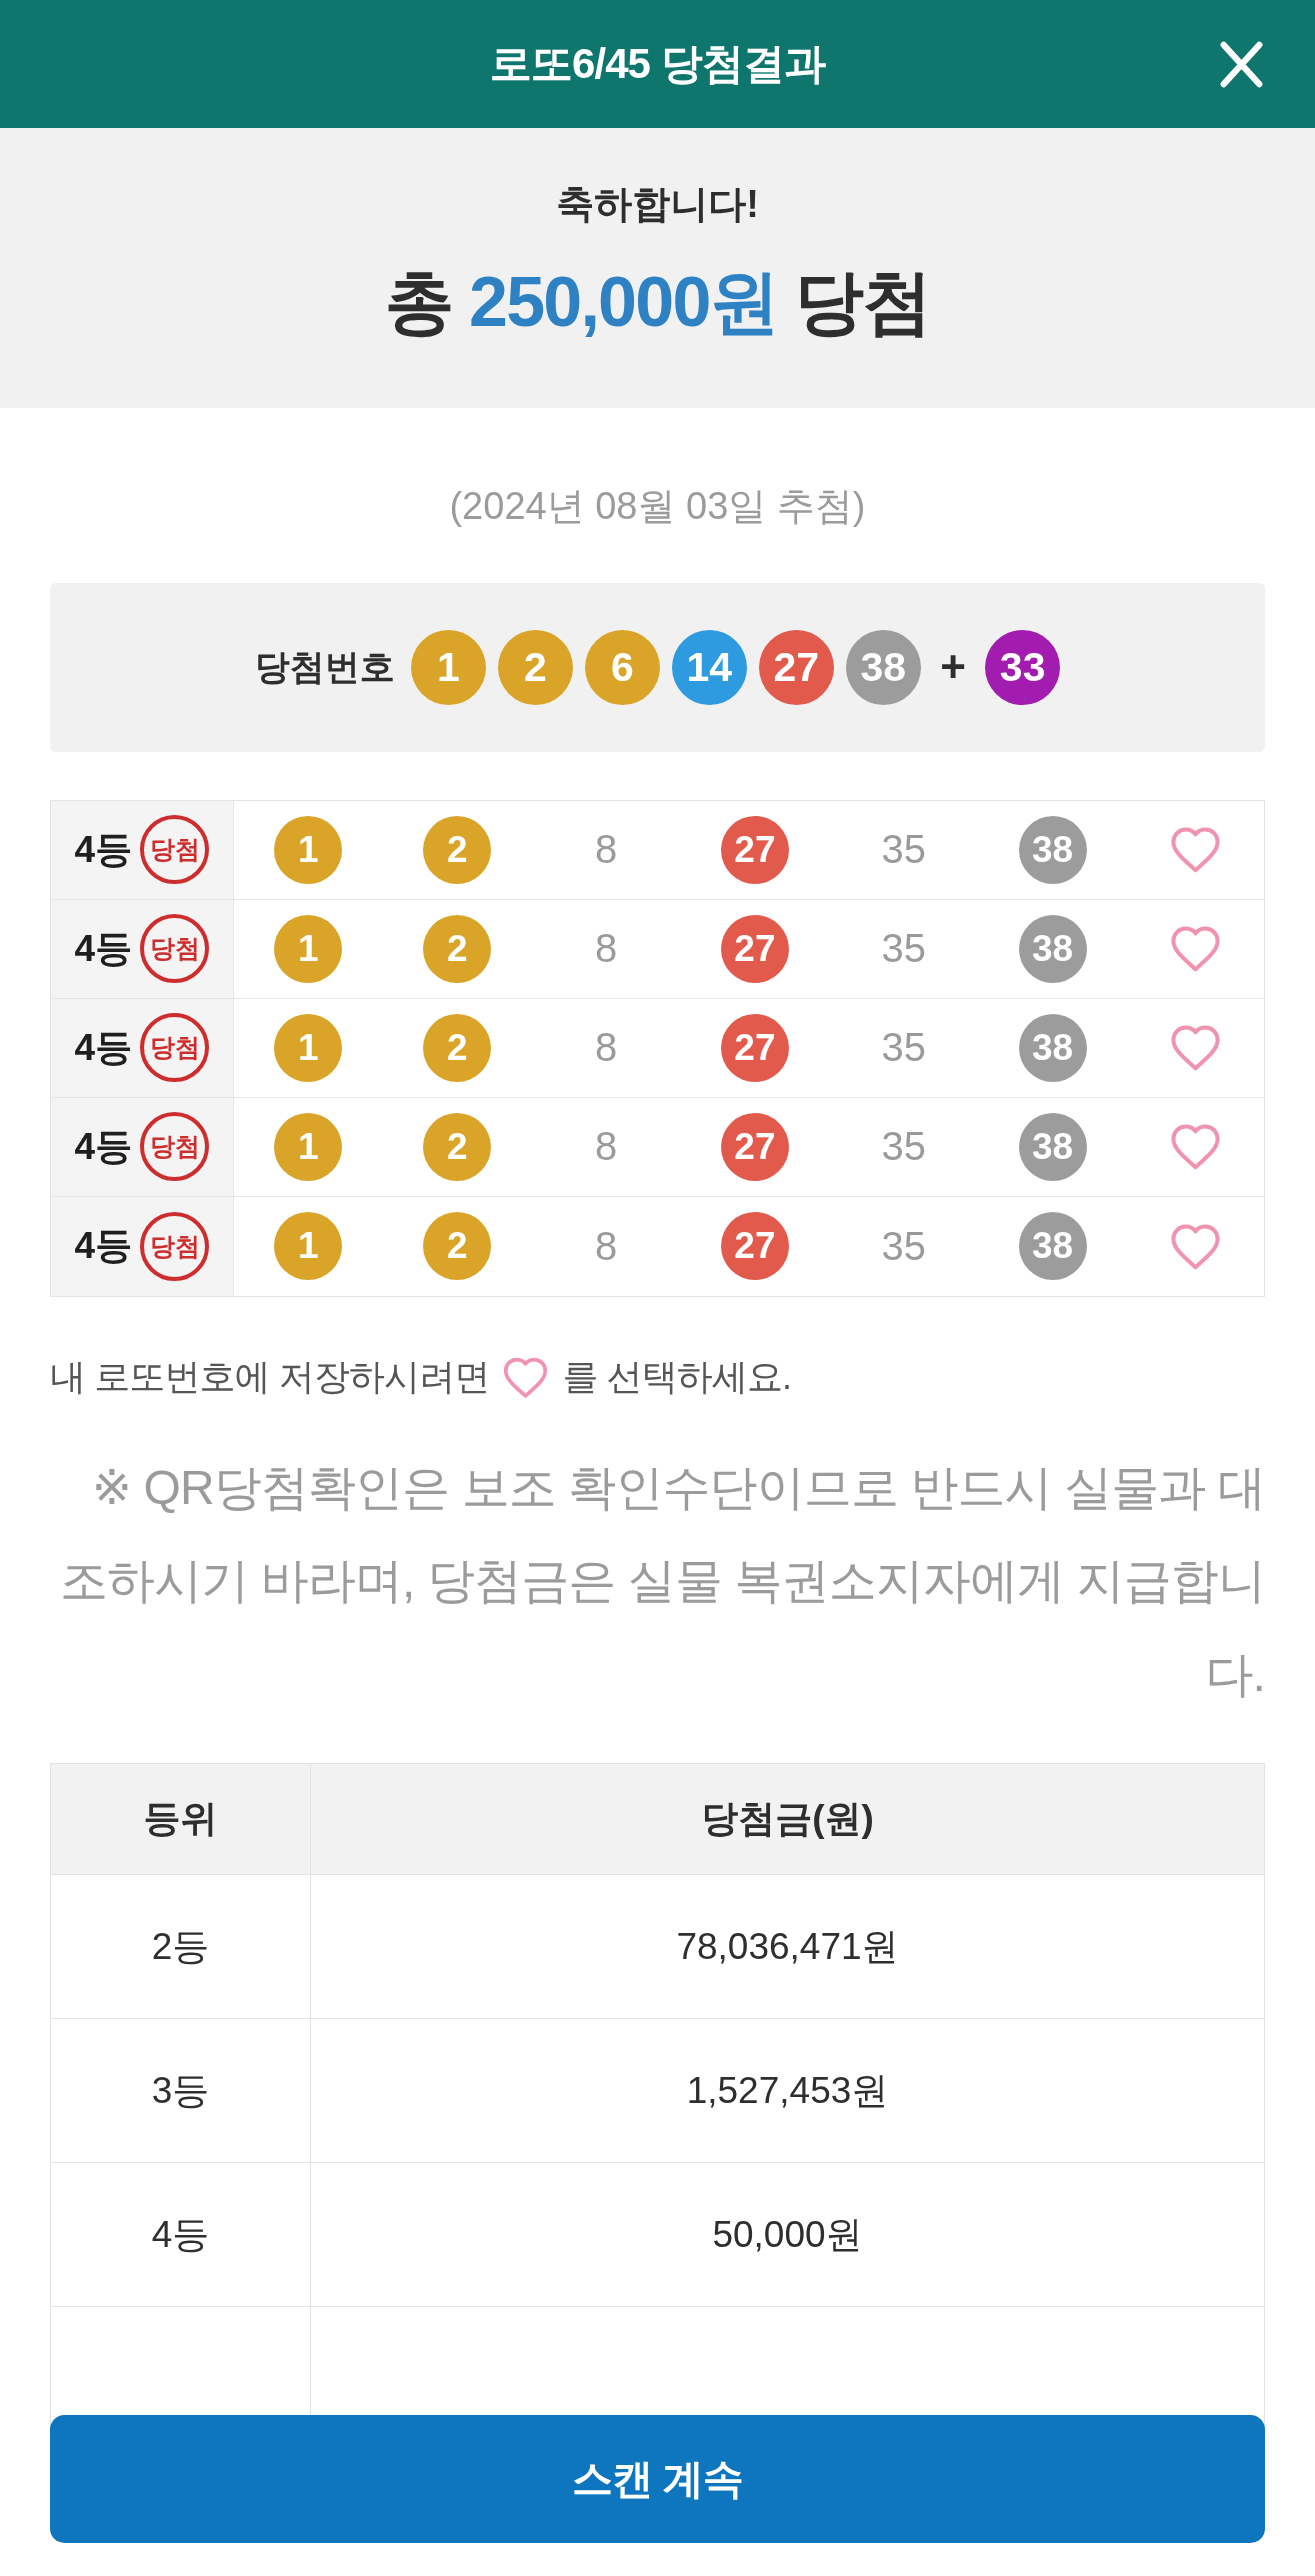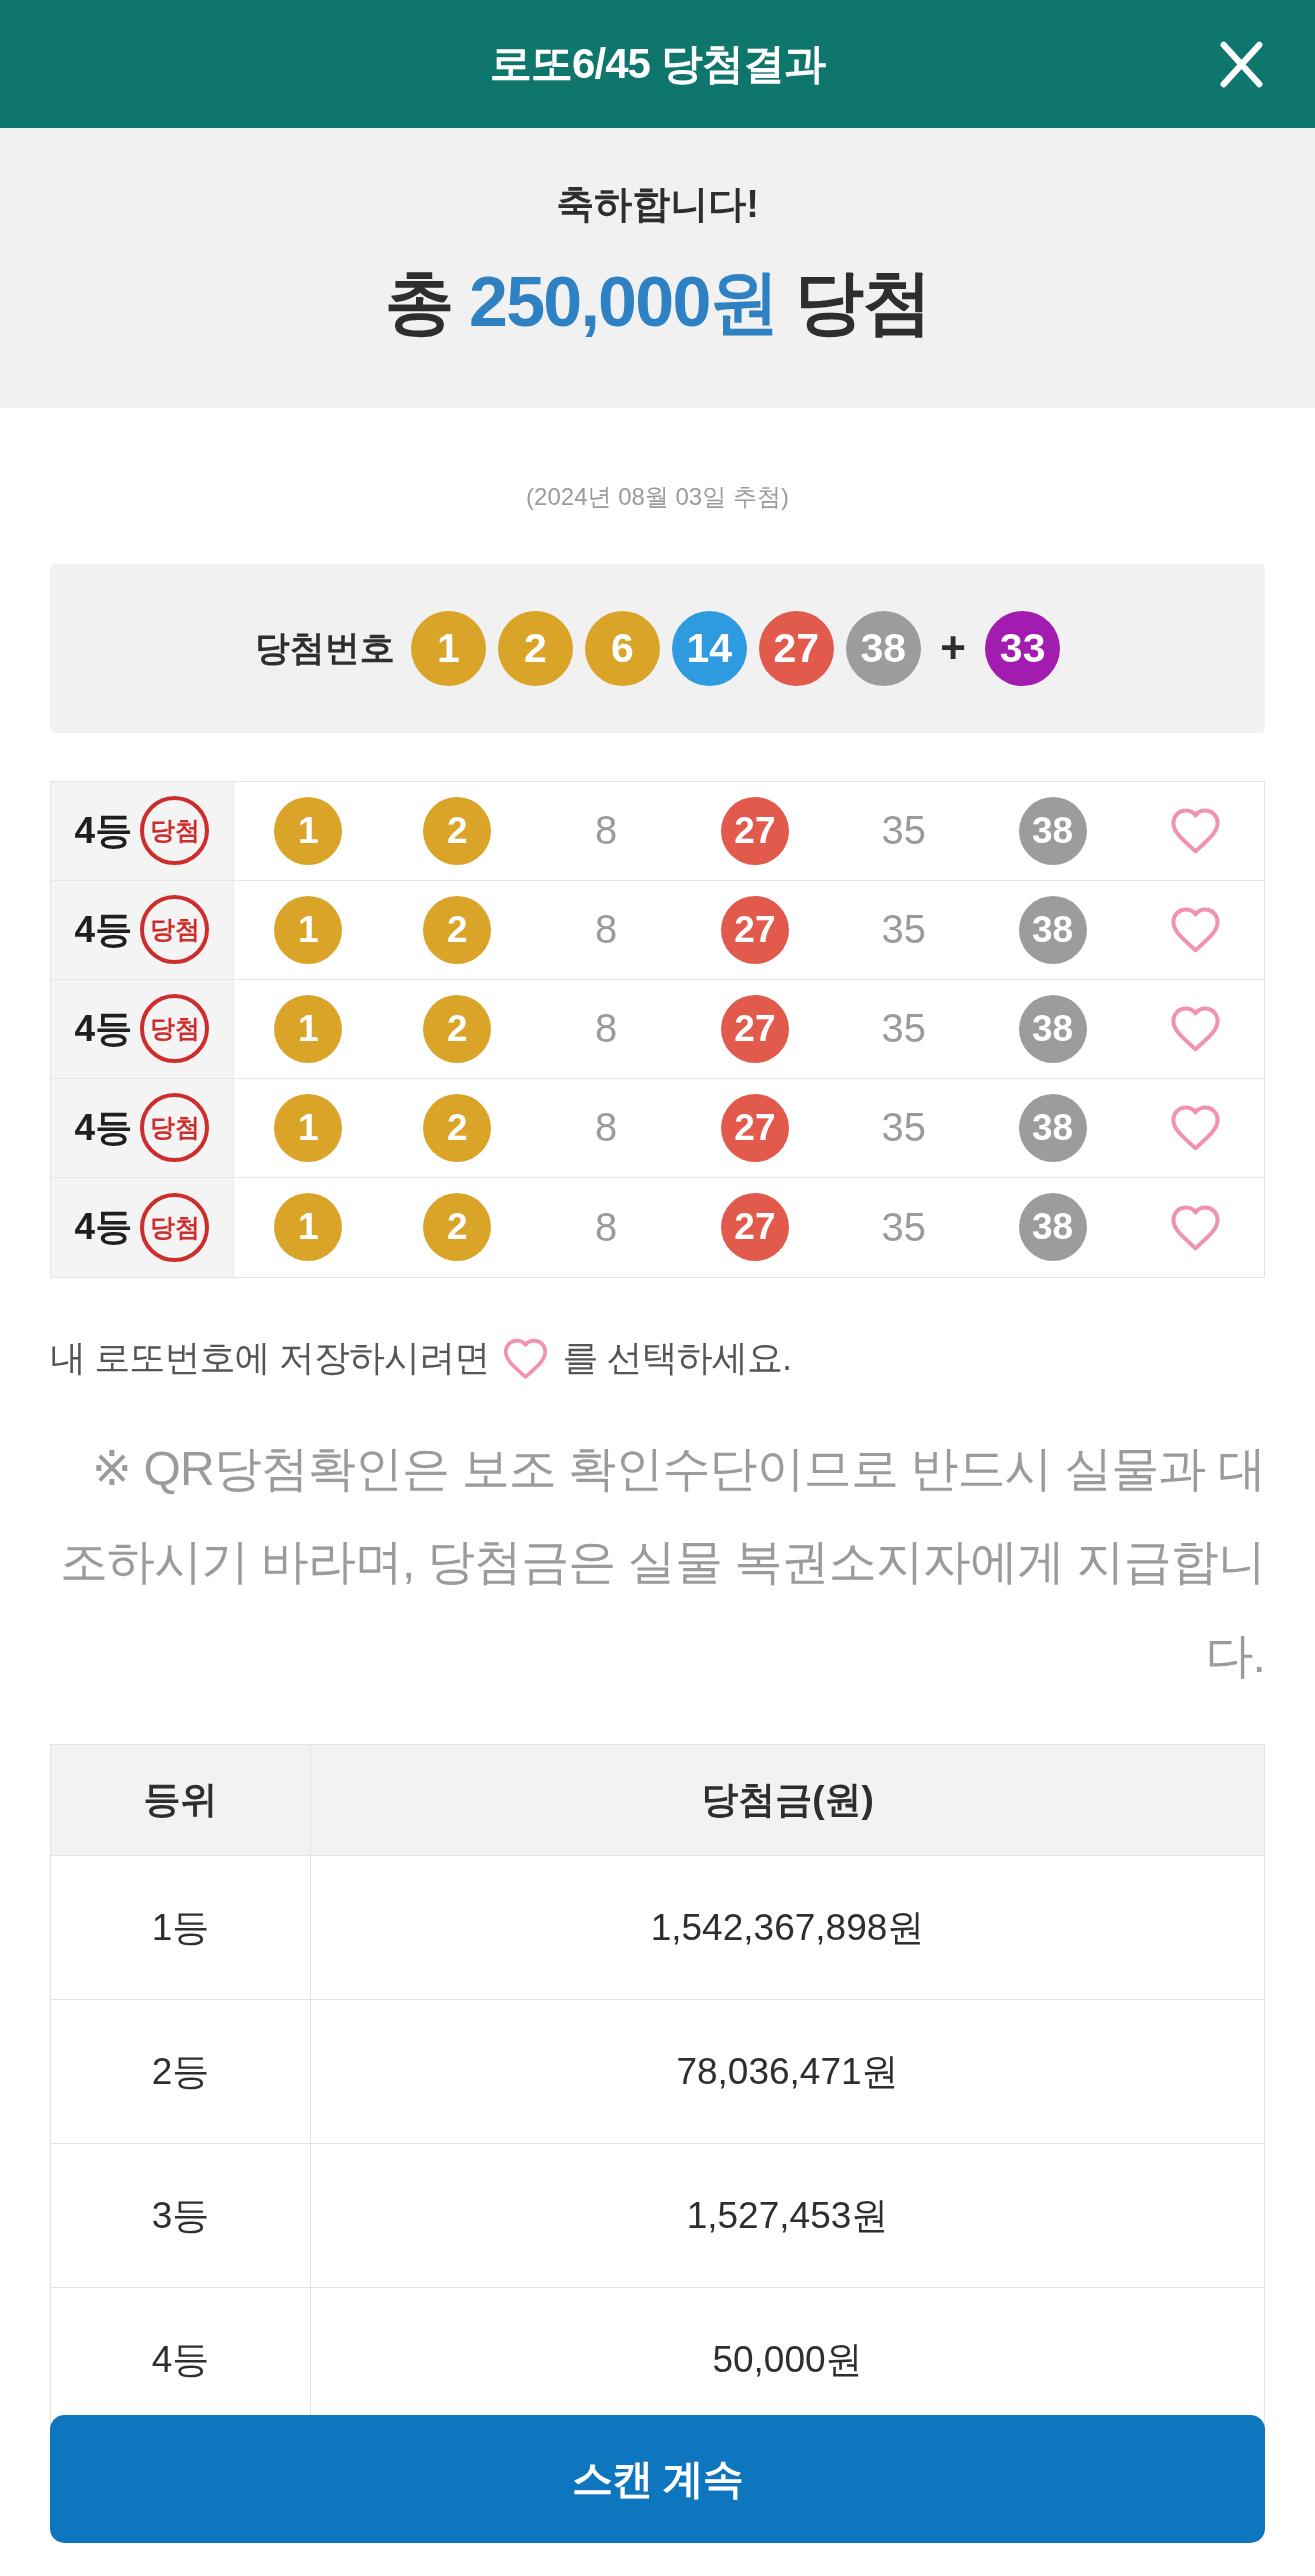--- a/index.html
+++ b/index.html
@@ -18,21 +18,21 @@
 
   
   .congrats { background:#f1f1f2; text-align:center; padding:51px 0 58px; }
   .congrats-sub { font-size:38px; font-weight:600; color:#2e2e2e; }
   .total-line { margin-top:25.6px; font-size:70px; font-weight:800; color:#2e2e2e; letter-spacing:-1.8px; }
   .total-line .amount { color:#2e81c2; margin:0 16.4px; }
 
   
   .round { margin-top:73px; text-align:center; }
   .round-title { font-size:60px; font-weight:800; color:#2e2e2e; letter-spacing:-0.9px; }
-  .round-date { margin-top:16.4px; font-size:24px; color:#9b9b9b; }
+  .round-date { margin-top:16.4px; font-size:38px; color:#9b9b9b; }
 
   
   .win-panel { margin:51px 50px 0; height:169px; background:#f1f1f2; border-radius:5.5px;
                display:flex; align-items:center; justify-content:center; }
   .win-label { font-size:35px; font-weight:700; color:#2e2e2e; margin-right:16px; }
   .win-balls { display:flex; align-items:center; gap:12px; }
   .ball { border-radius:50%; color:#fff; display:flex; align-items:center; justify-content:center; font-weight:600; flex:none; }
   .ball-lg { width:75px; height:75px; font-size:41px; }
   .ball-sm { width:68px; height:68px; font-size:37px; }
   .plus { font-size:44px; font-weight:600; color:#2e2e2e; margin:0 7.3px; }
@@ -278,24 +278,20 @@
 <p class="qr-note">※ QR당첨확인은 보조 확인수단이므로 반드시 실물과 대조하시기 바라며, 당첨금은 실물 복권소지자에게 지급합니다.</p>
 
 <div class="prize-clip">
   <div class="prize-table">
     <div class="p-header">
       <div class="p-cell rank-col">등위</div>
       <div class="p-cell amt-col">당첨금(원)</div>
     </div>
     <div id="prize-rows">
         <div class="p-row">
-          <div class="p-cell rank-col">1등</div>
-          <div class="p-cell amt-col">1,542,367,898원</div>
-        </div>
-        <div class="p-row">
           <div class="p-cell rank-col">2등</div>
           <div class="p-cell amt-col">78,036,471원</div>
         </div>
         <div class="p-row">
           <div class="p-cell rank-col">3등</div>
           <div class="p-cell amt-col">1,527,453원</div>
         </div>
         <div class="p-row">
           <div class="p-cell rank-col">4등</div>
           <div class="p-cell amt-col">50,000원</div>

